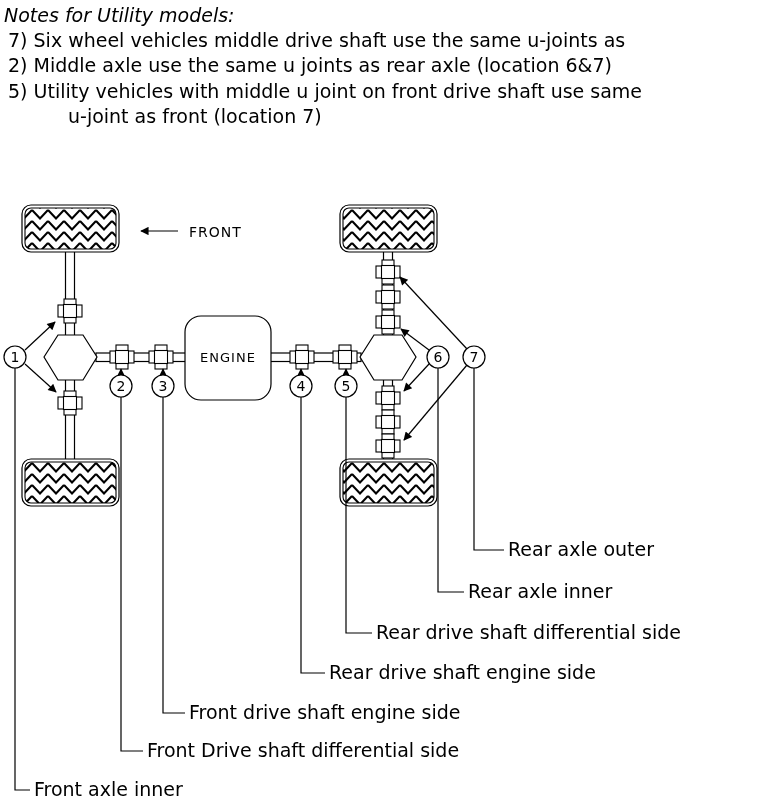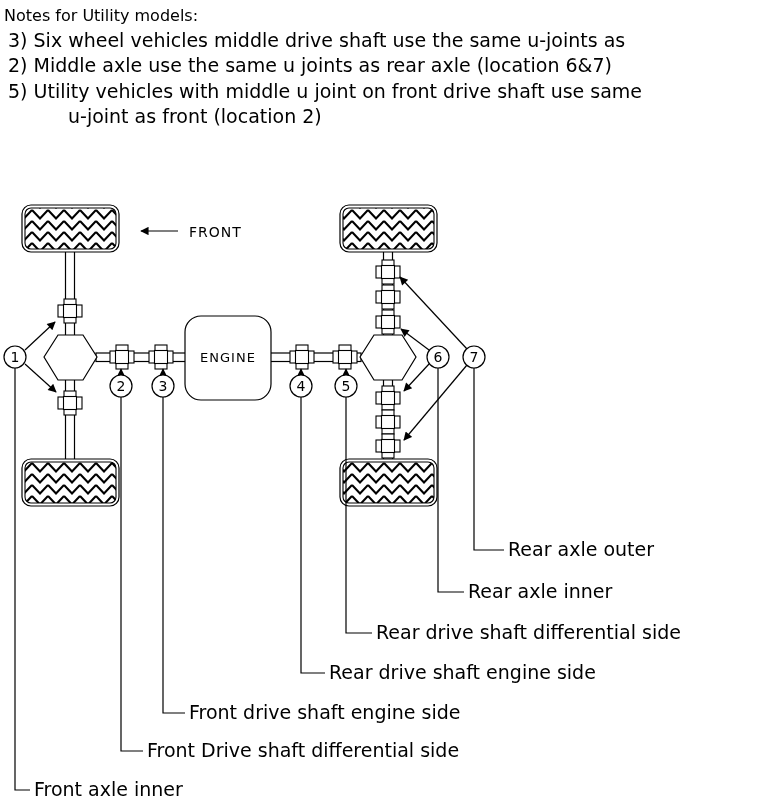--- a/index.html
+++ b/index.html
@@ -5,21 +5,21 @@
   html,body { margin:0; padding:0; background:#fff; }
   .canvas {
     position:relative;
     width:778px; height:800px;
     background:#ffffff;
     font-family:"DejaVu Sans", sans-serif;
     color:#000;
     overflow:hidden;
   }
   .notes { position:absolute; top:3px; left:4px; width:770px; }
-  .note-title { font-size:16px; line-height:25px; }
+  .note-title { font-size:19px; line-height:25px;font-style:italic; }
   .note-line  { font-size:19px; line-height:25.4px; padding-left:4px; }
   .note-line.cont { padding-left:64px; }
 
   svg.diagram { position:absolute; top:0; left:0; }
   svg .sh  { fill:#fff; stroke:#000; stroke-width:1.2; }
   svg .thin{ fill:#fff; stroke:#000; stroke-width:1.1; }
   svg .ln  { fill:none; stroke:#000; stroke-width:1.2; }
   svg .tread { stroke:#000; stroke-width:2.1; fill:none; }
   #uj rect { fill:#fff; stroke:#000; stroke-width:1.1; }
   svg text { fill:#000; font-family:"DejaVu Sans", sans-serif; }
@@ -161,19 +161,19 @@
       <path class="ln" d="M467,365 L404,440" marker-end="url(#arr)"></path>
       <path class="ln" d="M474,368 L474,550 L504,550"></path>
       <circle class="sh" cx="474" cy="357" r="11"></circle>
       <text class="num" x="474" y="362">7</text>
       <text class="callout-label" x="508" y="556">Rear axle outer</text>
     </g>
   </svg>
 
   <div class="notes">
     <div class="note-title">Notes for Utility models:</div>
-    <div class="note-line">3) Six wheel vehicles middle drive shaft use the same u-joints as</div>
+    <div class="note-line">7) Six wheel vehicles middle drive shaft use the same u-joints as</div>
     <div class="note-line">2) Middle axle use the same u joints as rear axle (location 6&amp;7)</div>
     <div class="note-line">5) Utility vehicles with middle u joint on front drive shaft use same</div>
-    <div class="note-line cont">u-joint as front (location 2)</div>
+    <div class="note-line cont">u-joint as front (location 7)</div>
   </div>
 
 </div>
 
 </body></html>

